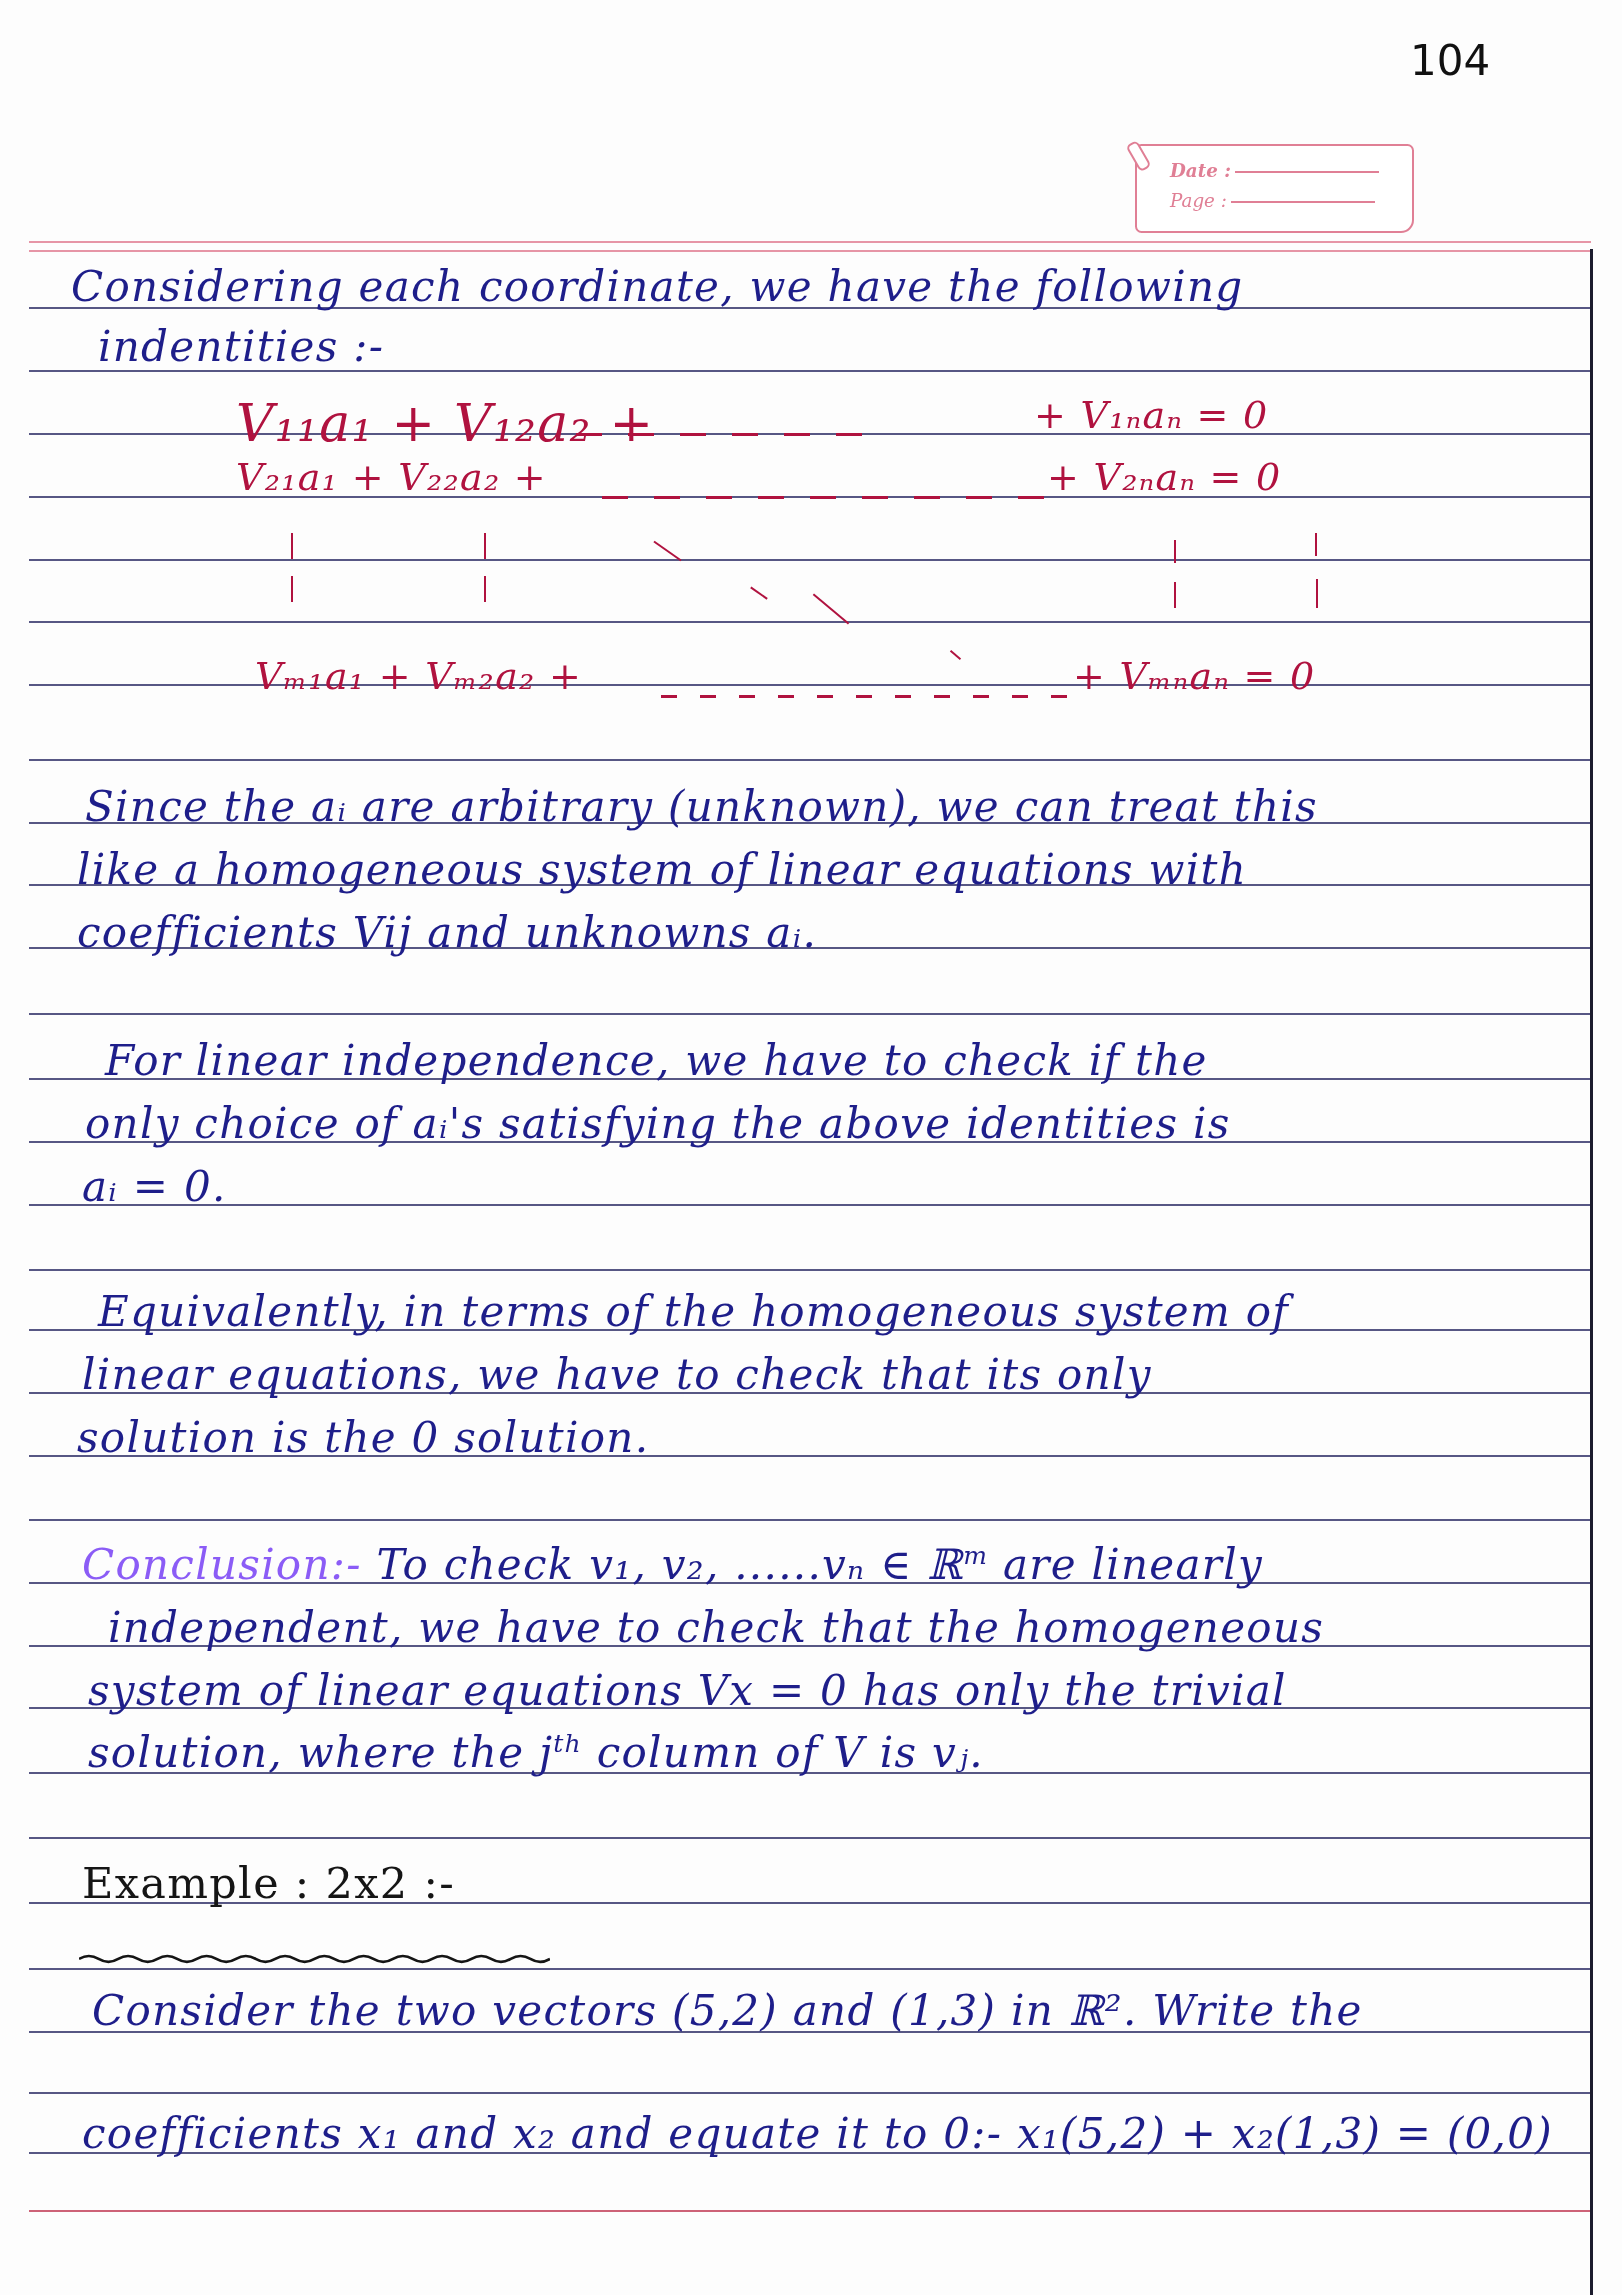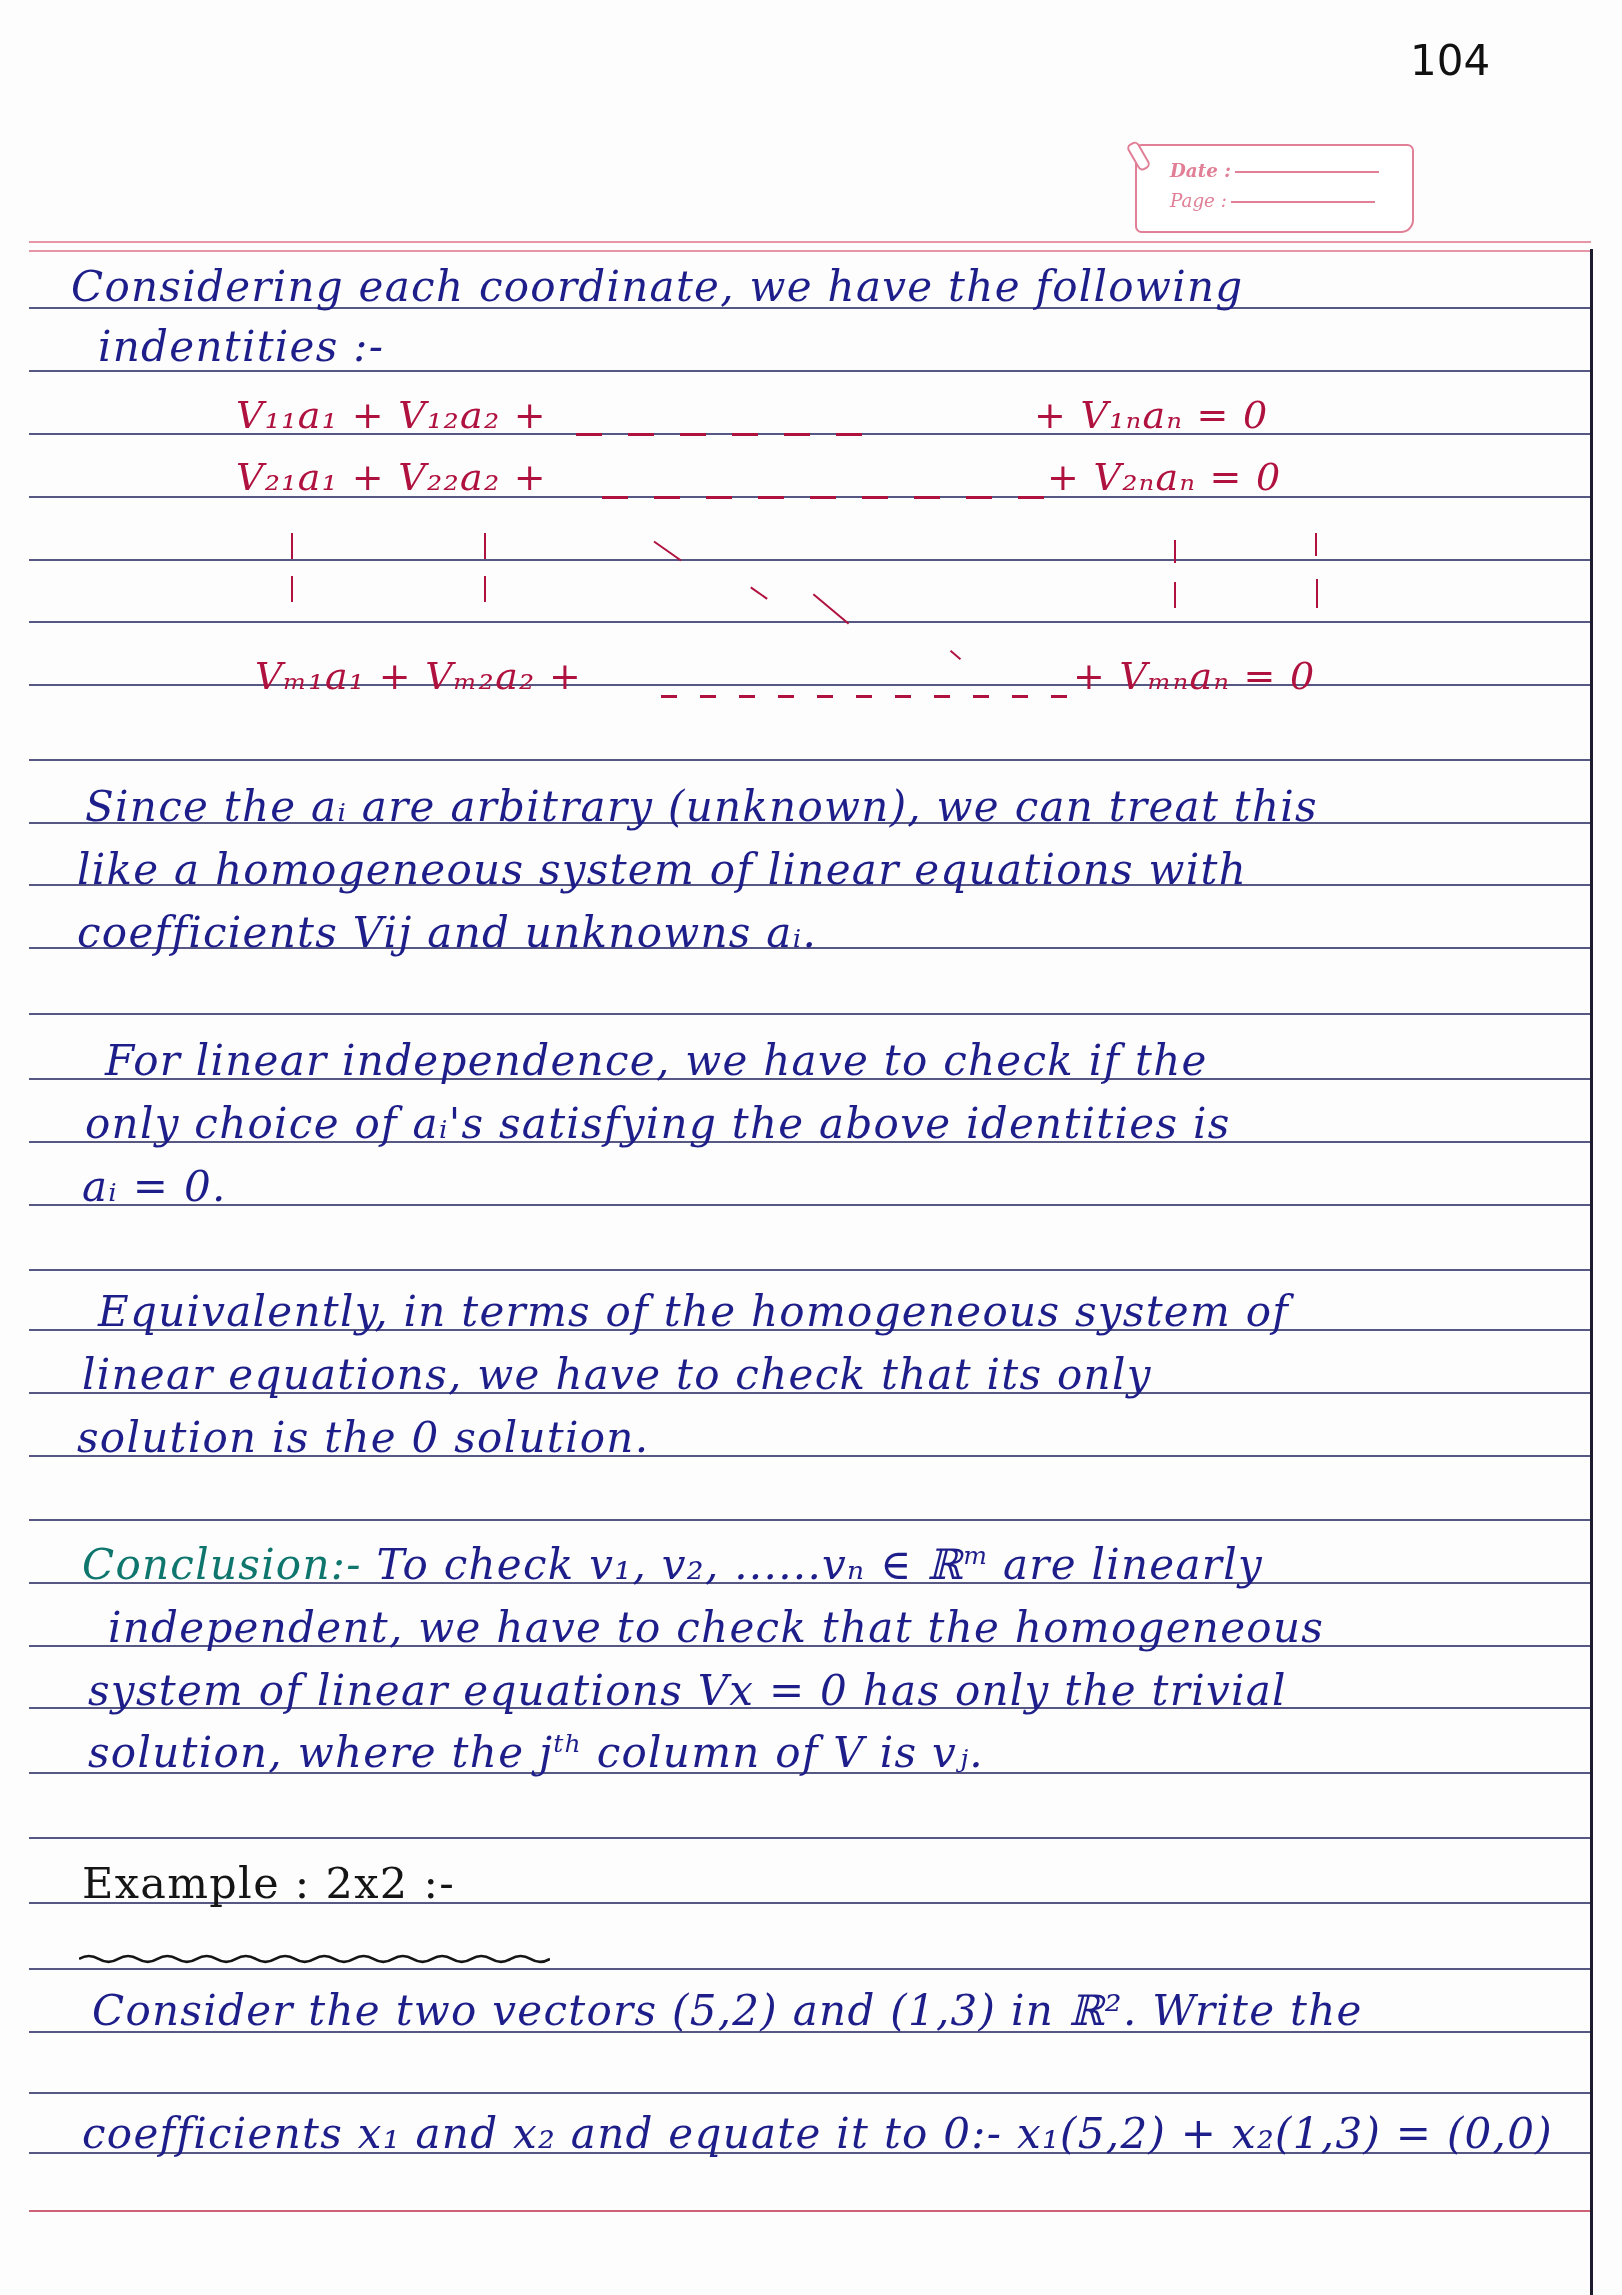--- a/index.html
+++ b/index.html
@@ -93,21 +93,21 @@
   <div class="rule" style="top:1968px"></div>
   <div class="rule" style="top:2031px"></div>
   <div class="rule" style="top:2092px"></div>
   <div class="rule" style="top:2152px"></div>
   <div class="rule red" style="top:2210px"></div>
   <div class="margin-right"></div>
 
   <div class="hw" style="left:71px; top:262px">Considering each coordinate, we have the following</div>
   <div class="hw" style="left:98px; top:322px">indentities :-</div>
 
-  <div class="hw red" style="left:236px; top:393px; font-size:38px">V₁₁a₁ + V₁₂a₂ +</div>
+  <div class="hw red" style="left:236px; top:393px; font-size:52px">V₁₁a₁ + V₁₂a₂ +</div>
   <div class="dash" style="left:576px; top:433px; width:307px; height:2.6px; background:repeating-linear-gradient(90deg,#b0123f 0 26px,transparent 26px 52px)"></div>
   <div class="hw red" style="left:1034px; top:393px; font-size:38px">+ V₁ₙaₙ = 0</div>
 
   <div class="hw red" style="left:236px; top:455px; font-size:38px">V₂₁a₁ + V₂₂a₂ +</div>
   <div class="dash" style="left:602px; top:496px; width:445px; height:2.6px; background:repeating-linear-gradient(90deg,#b0123f 0 26px,transparent 26px 52px)"></div>
   <div class="hw red" style="left:1047px; top:455px; font-size:38px">+ V₂ₙaₙ = 0</div>
 
   <div class="vdash" style="left:291px; top:533px; height:26px"></div>
   <div class="vdash" style="left:291px; top:576px; height:26px"></div>
   <div class="vdash" style="left:484px; top:533px; height:26px"></div>
@@ -132,21 +132,21 @@
 
   <div class="hw" style="left:105px; top:1036px">For linear independence, we have to check if the</div>
   <div class="hw" style="left:85px; top:1099px">only choice of aᵢ's satisfying the above identities is</div>
   <div class="hw" style="left:82px; top:1162px">aᵢ = 0.</div>
 
   <div class="hw" style="left:98px; top:1287px">Equivalently, in terms of the homogeneous system of</div>
   <div class="hw" style="left:82px; top:1350px">linear equations, we have to check that its only</div>
   <div class="hw" style="left:77px; top:1413px">solution is the 0 solution.</div>
 
   <div class="hw" style="left:82px; top:1540px">
-    <span class="green" style="color:#0f766e">Conclusion:-</span>
+    <span class="green" style="color:#8b5cf6">Conclusion:-</span>
     <span>To check v₁, v₂, ......vₙ ∈ ℝ</span><span class="sup">m</span>
     <span>are linearly</span>
   </div>
   <div class="hw" style="left:108px; top:1603px">independent, we have to check that the homogeneous</div>
   <div class="hw" style="left:88px; top:1666px">system of linear equations Vx = 0 has only the trivial</div>
   <div class="hw" style="left:88px; top:1728px">
     <span>solution, where the j</span><span class="sup">th</span>
     <span>column of V is vⱼ.</span>
   </div>
 

